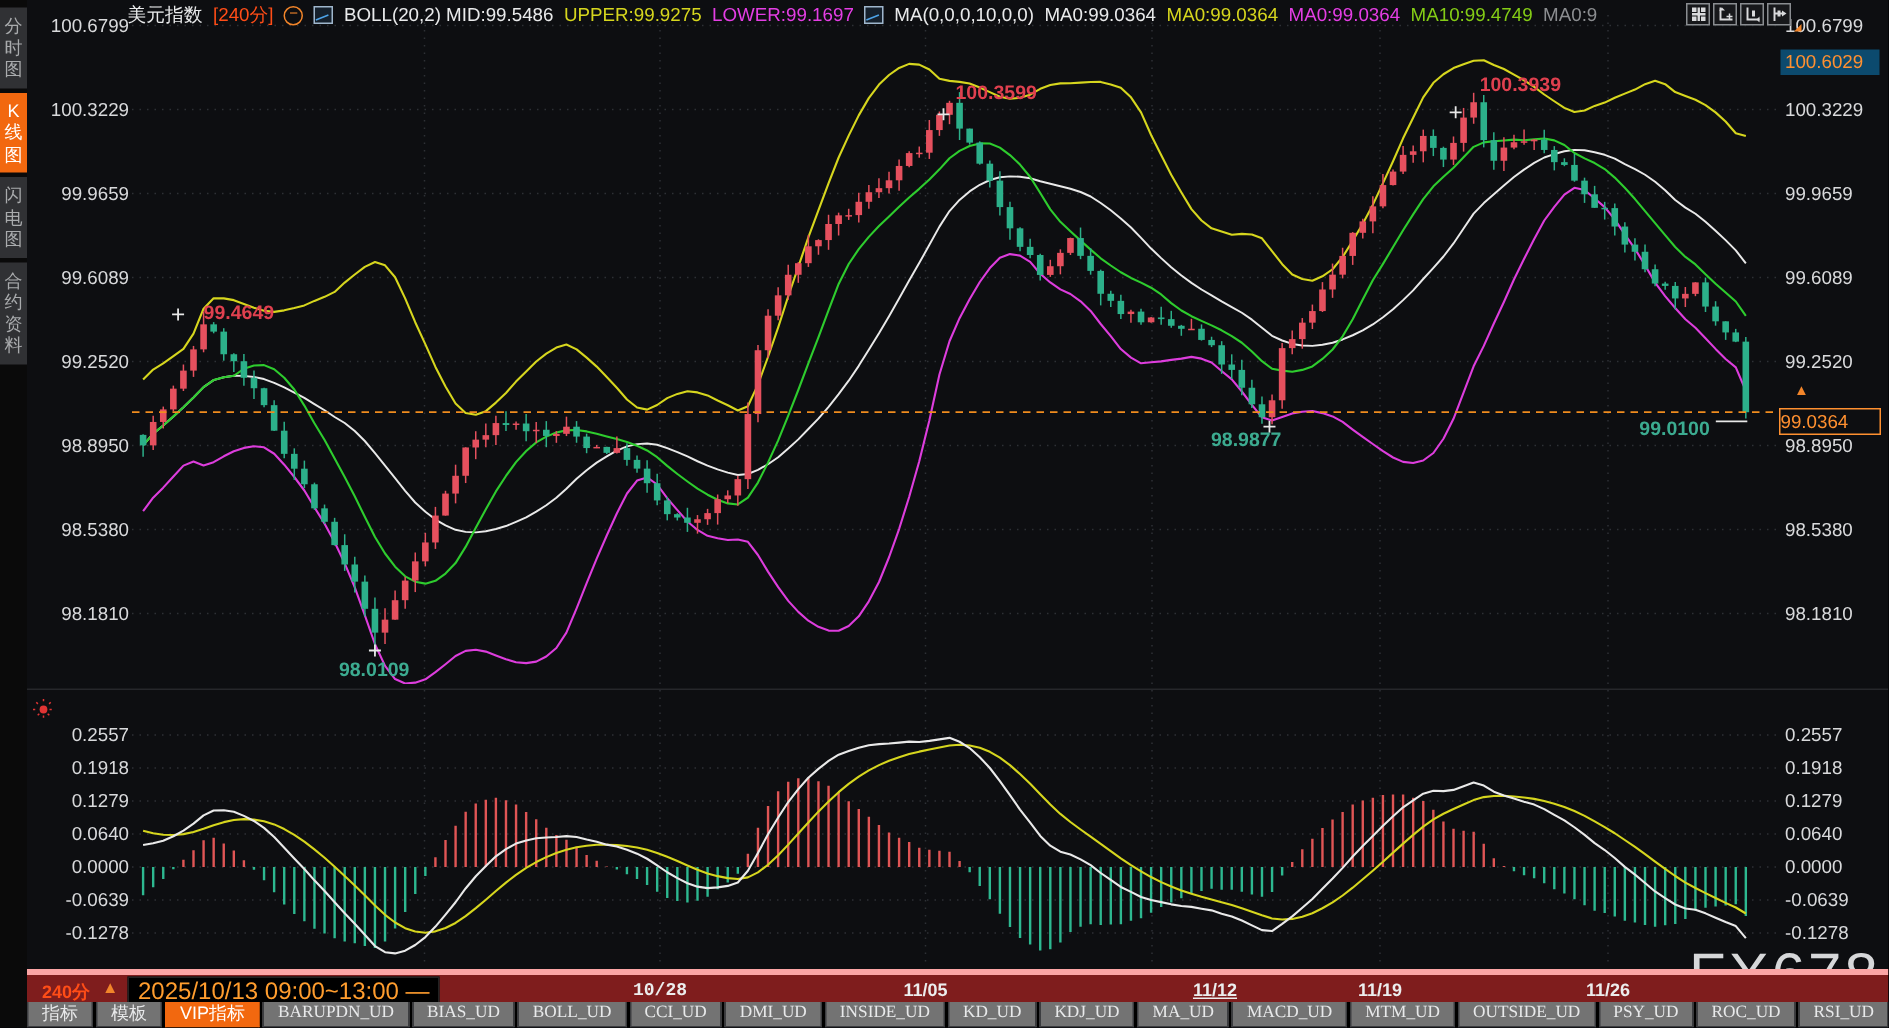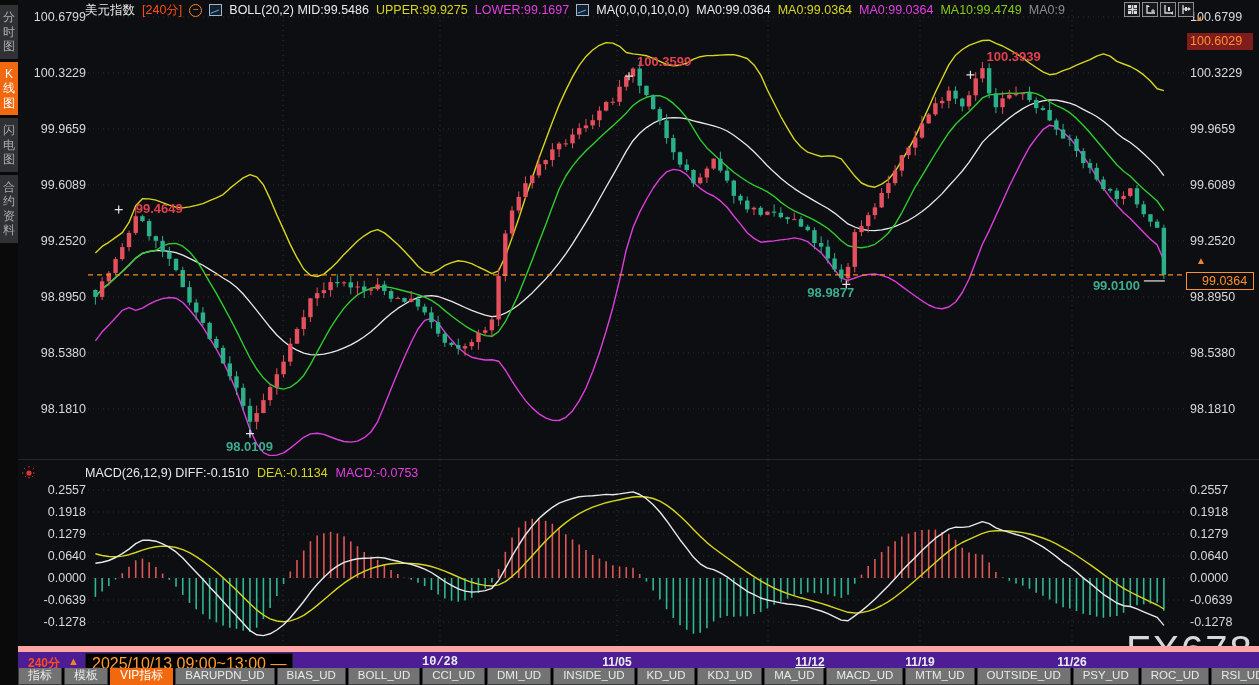--- a/index.html
+++ b/index.html
@@ -16,36 +16,36 @@
 .hdr .period{color:#ff4d17;font-weight:normal}
 .circle-minus{display:inline-flex;width:13px;height:13px;border:1.5px solid #f2852a;border-radius:50%;color:#f2852a;align-items:center;justify-content:center;font-size:10px;line-height:10px}
 .mini-chart{display:inline-block;width:13px;height:12px;border:1px solid #9fb6cc;background:#15202c;position:relative}
 .mini-chart::after{content:"";position:absolute;left:1px;top:6px;width:9px;height:4px;border-top:1.5px solid #4da3e8;transform:rotate(-22deg)}
 .c-white{color:#e9eaeb}.c-yellow{color:#d6d61e}.c-magenta{color:#e43ee4}.c-green{color:#84cc16}.c-gray{color:#8b8d90}
 
 .tr-btns{position:absolute;left:1124px;top:2px;display:flex;gap:2px;z-index:5}
 .tr-btn{width:16px;height:15px;border:1px solid #8a8d91;background:#17181b;display:flex;align-items:center;justify-content:center;cursor:pointer}
 .corner-arrow{position:absolute;left:1196px;top:16px;width:0;height:0;border-left:5px solid transparent;border-bottom:5px solid #f2852a;z-index:5}
 
-.high-box{position:absolute;left:1187px;top:33px;width:66px;height:17px;background:#7f1d1d;color:#ff9030;font-size:12.5px;line-height:17px;text-align:left;padding-left:3px;z-index:4}
-.cur-box{position:absolute;left:1186px;top:272px;width:68px;height:18px;background:#0d0e11;border:1px solid #ff9030;color:#ff9030;font-size:12.5px;line-height:16px;padding-left:15px;z-index:4}
+.high-box{position:absolute;left:1187px;top:33px;width:66px;height:17px;background:#0c4a6e;color:#ff9030;font-size:12.5px;line-height:17px;text-align:left;padding-left:3px;z-index:4}
+.cur-box{position:absolute;left:1186px;top:272px;width:68px;height:18px;background:#0d0e11;border:1px solid #ff9030;color:#ff9030;font-size:12.5px;line-height:16px;padding-left:0;z-index:4}
 .cur-arrow{position:absolute;left:1196px;top:256px;color:#f2852a;font-size:10px;line-height:10px;z-index:4}
 
 .macd-hdr{position:absolute;left:85px;top:466px;display:flex;align-items:center;gap:8px;font-size:12.5px;white-space:nowrap;z-index:4}
 .sun-icon{position:absolute;left:22px;top:466px;width:14px;height:14px;z-index:4}
 
-.date-row{position:absolute;left:18px;top:646px;width:1241px;height:22px;background:#4c1d95;border-top:6px solid #fca5a5;z-index:4;font-size:12px}
+.date-row{position:absolute;left:18px;top:646px;width:1241px;height:22px;background:#7f1d1d;border-top:4px solid #fca5a5;z-index:4;font-size:12px}
 .period-lbl{position:absolute;left:10px;top:3px;color:#ff4d17;font-weight:bold}
 .period-arrow{position:absolute;left:50px;top:3px;color:#f2852a;font-size:11px}
 .time-tip{position:absolute;left:67px;top:1px;background:#000;border:1px solid #222;color:#ff9d2e;font-size:16px;padding:1px 6px;white-space:nowrap}
 .date-lbl{position:absolute;top:3px;transform:translateX(-50%);color:#eceded;font-weight:bold}
 
 .toolbar{position:absolute;left:18px;top:668px;width:1241px;height:17px;background:#000;display:flex;z-index:5;align-items:stretch}
 .tb-tab{background:#737373;border:1px solid #3c3d40;border-top:none;color:#e8e9ea;font-size:12px;line-height:15px;padding:0 9px;margin-right:2px;cursor:pointer;white-space:nowrap}
-.tb-tab.mono{font-family:Liberation Sans, sans-serif;font-size:11.5px}
+.tb-tab.mono{font-family:Liberation Serif, serif;font-size:11.5px}
 .tb-tab.active{background:#f2680f;color:#fff;border-color:#f2680f}
 
 .watermark{position:absolute;left:1126px;top:628px;font-size:40px;color:#d6d7d9;letter-spacing:2px;z-index:3;font-family:"Liberation Sans",sans-serif}
 </style>
 </head>
 <body>
 <div id="screen">
 
 <svg id="chart-svg" width="1259" height="685">
       <defs>
@@ -696,25 +696,20 @@
 <div class="high-box">100.6029</div>
 <div class="cur-arrow">▲</div>
 <div class="cur-box">99.0364</div>
 
 <svg class="sun-icon" viewBox="0 0 14 14">
   <circle cx="7" cy="7" r="2.6" fill="#e03434"></circle>
   <g stroke="#e03434" stroke-width="1" stroke-dasharray="1.5 1.5">
     <path d="M7 0v3M7 11v3M0 7h3M11 7h3M2.2 2.2l2 2M9.8 9.8l2 2M11.8 2.2l-2 2M4.2 9.8l-2 2"></path>
   </g>
 </svg>
-<div class="macd-hdr">
-  <span class="c-white">MACD(26,12,9) DIFF:-0.1510</span>
-  <span class="c-yellow">DEA:-0.1134</span>
-  <span class="c-magenta">MACD:-0.0753</span>
-</div>
 
 <div class="date-row">
   <span class="period-lbl">240分</span>
   <span class="period-arrow">▲</span>
   <span class="time-tip">2025/10/13 09:00~13:00 —</span>
   <span id="date-labels"><span class="date-lbl" style="left: 265px; margin-top: 18px;">10/21</span><span class="date-lbl" style="left: 422px; font-family: Liberation Mono, monospace;">10/28</span><span class="date-lbl" style="left: 599px;">11/05</span><span class="date-lbl" style="left: 792px; text-decoration: underline;">11/12</span><span class="date-lbl" style="left: 902px;">11/19</span><span class="date-lbl" style="left: 1054px;">11/26</span></span>
 </div>
 
 <div class="toolbar" id="toolbar">
       <span class="tb-tab">指标</span>

